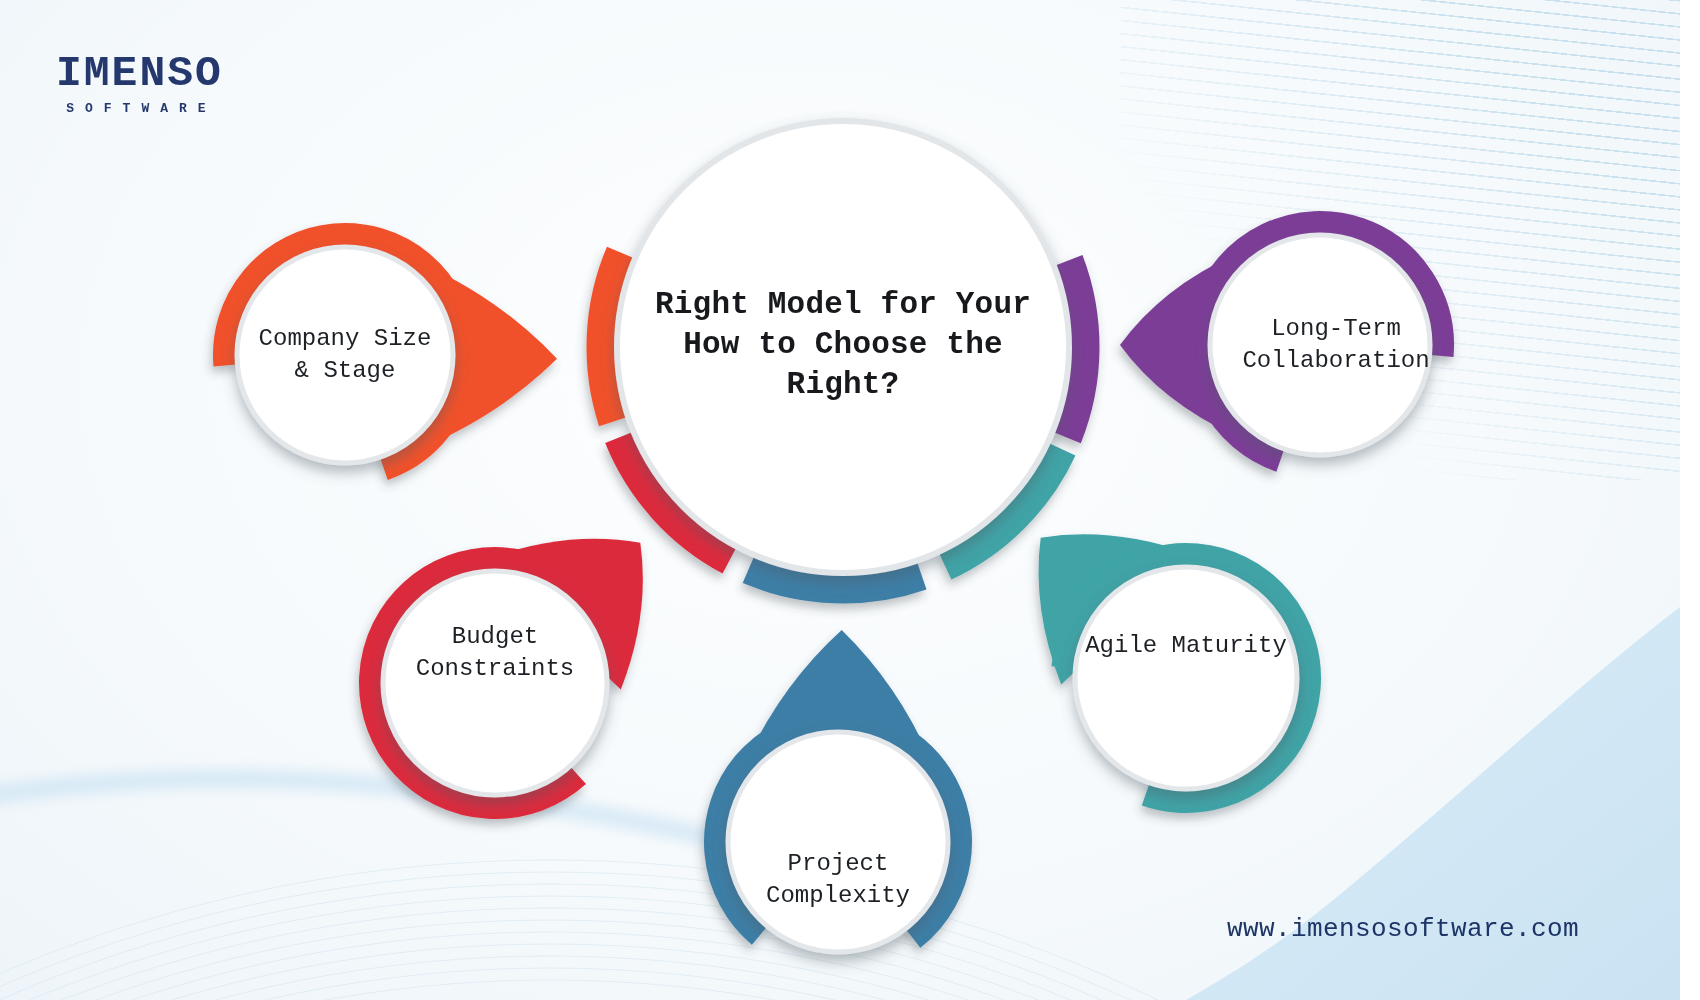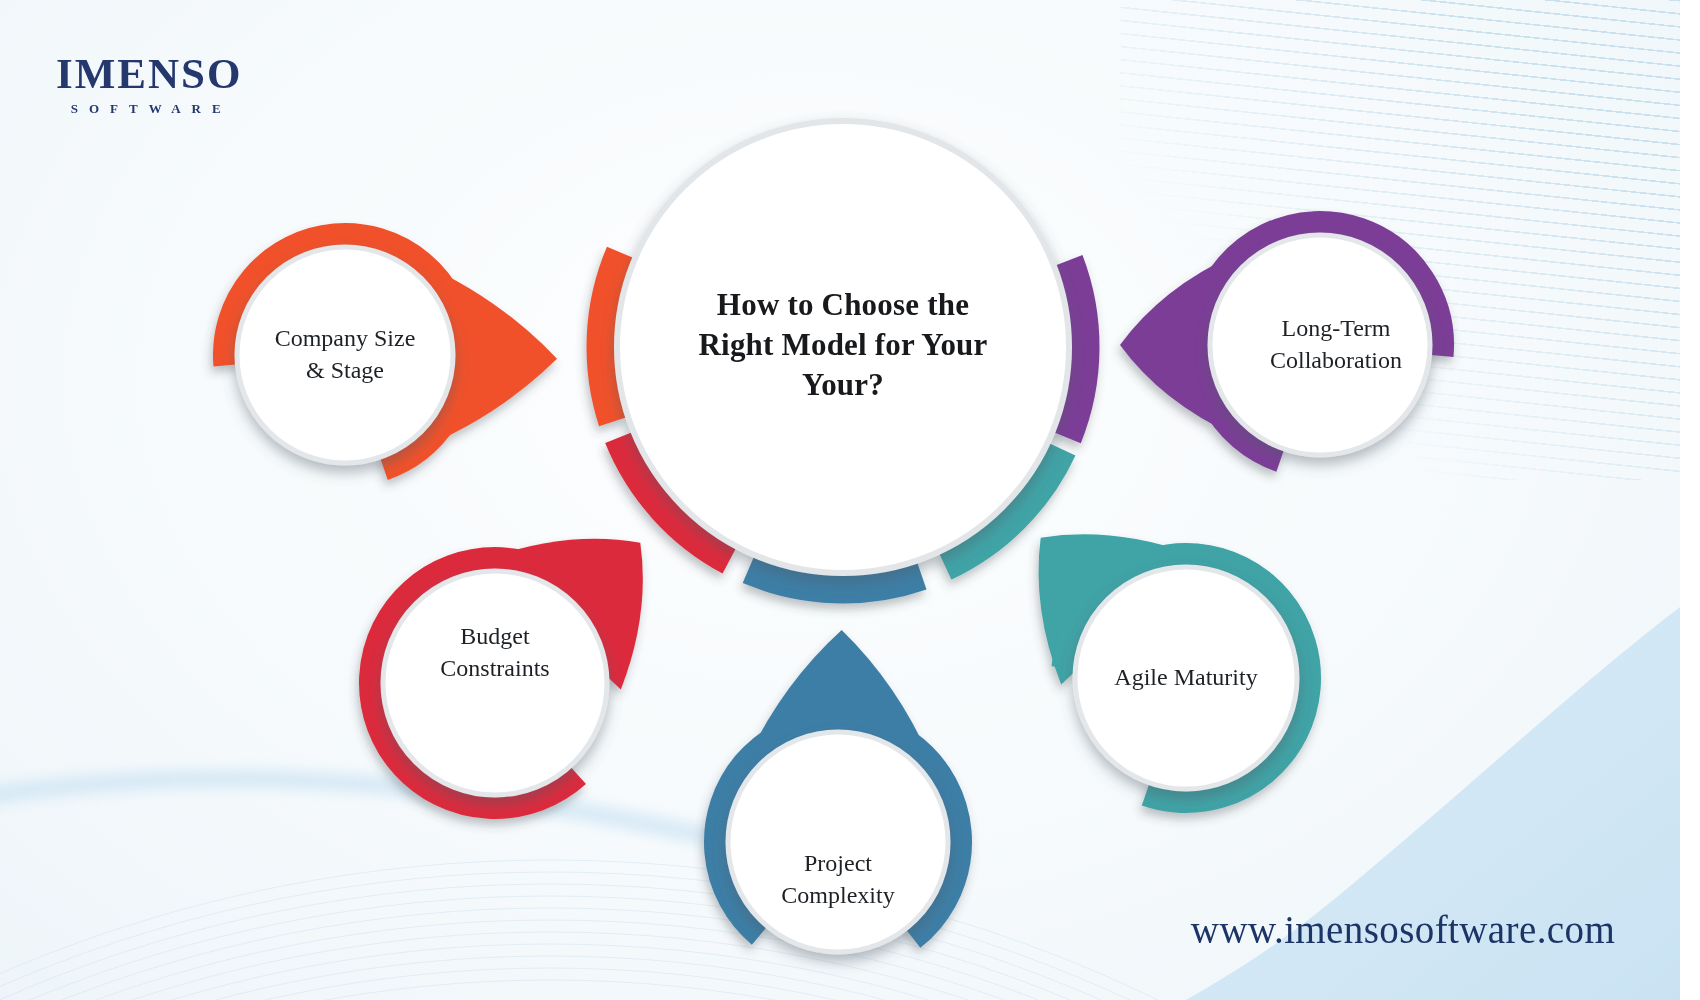--- a/index.html
+++ b/index.html
@@ -1,18 +1,18 @@
 <!DOCTYPE html>
 <html><head>
 <meta charset="utf-8">
 <style>
   html,body{margin:0;padding:0;background:#ffffff;}
   .canvas{
     position:relative;width:1680px;height:1000px;overflow:hidden;
-    font-family:Liberation Serif, serif;
+    font-family:Liberation Mono, monospace;
     background:radial-gradient(ellipse at 48% 38%, #FDFEFF 0%, #F6FAFC 55%, #EDF4F9 100%);
   }
   
   .bg-lines{
     position:absolute;right:0;top:0;width:560px;height:480px;z-index:0;
     background:repeating-linear-gradient(186deg,
        rgba(168,206,229,0.55) 0px, rgba(168,206,229,0.55) 1.6px,
        rgba(0,0,0,0) 1.6px, rgba(0,0,0,0) 13px);
     -webkit-mask-image:linear-gradient(225deg,#000 22%,rgba(0,0,0,0) 72%);
     mask-image:linear-gradient(225deg,#000 22%,rgba(0,0,0,0) 72%);
@@ -32,21 +32,21 @@
     line-height:1.29;letter-spacing:0.2px;white-space:nowrap;
   }
   
   .node-label{
     position:absolute;transform:translate(-50%,-50%);z-index:3;text-align:center;
     color:#1D2125;font-size:24px;line-height:1.32;white-space:pre-line;
   }
   
   .footer-url{
     position:absolute;left:1403px;top:929px;transform:translate(-50%,-50%);
-    z-index:4;color:#1C3566;font-size:39px;font-weight:500;letter-spacing:0.4px;
+    z-index:4;color:#1C3566;font-size:26px;font-weight:500;letter-spacing:0.4px;
     text-decoration:none;
     text-align:center;
   }
 </style>
 </head>
 <body>
 
 <div class="canvas">
 
   <div class="bg-lines"></div>
@@ -132,29 +132,29 @@
       </g>
     <circle id="center-circle" fill="#FFFFFF" stroke="#E3E6E9" stroke-width="6" filter="url(#fWhite)" cx="843" cy="347" r="226"></circle>
   </svg>
 
   <div class="logo">
     <div class="logo-name">IMENSO</div>
     <div class="logo-tagline">SOFTWARE</div>
   </div>
 
   <div class="center-title">
+    <div>Right Model for Your</div>
     <div>How to Choose the</div>
-    <div>Right Model for Your</div>
-    <div>Your?</div>
+    <div>Right?</div>
   </div>
 
   <div class="node-label" style="left: 345px; top: 355px;">Company Size
 &amp; Stage</div>
   <div class="node-label" style="left: 1320px; top: 345px; margin-left: 16px;">Long-Term
 Collaboration</div>
   <div class="node-label" style="left: 495px; top: 653px;">Budget
 Constraints</div>
-  <div class="node-label" style="left: 1186px; top: 678px;">Agile Maturity</div>
+  <div class="node-label" style="left: 1186px; top: 646px;">Agile Maturity</div>
   <div class="node-label" style="left: 838px; top: 880px;">Project
 Complexity</div>
 
   <a class="footer-url" href="#">www.imensosoftware.com</a>
 </div>
 
 </body></html>

